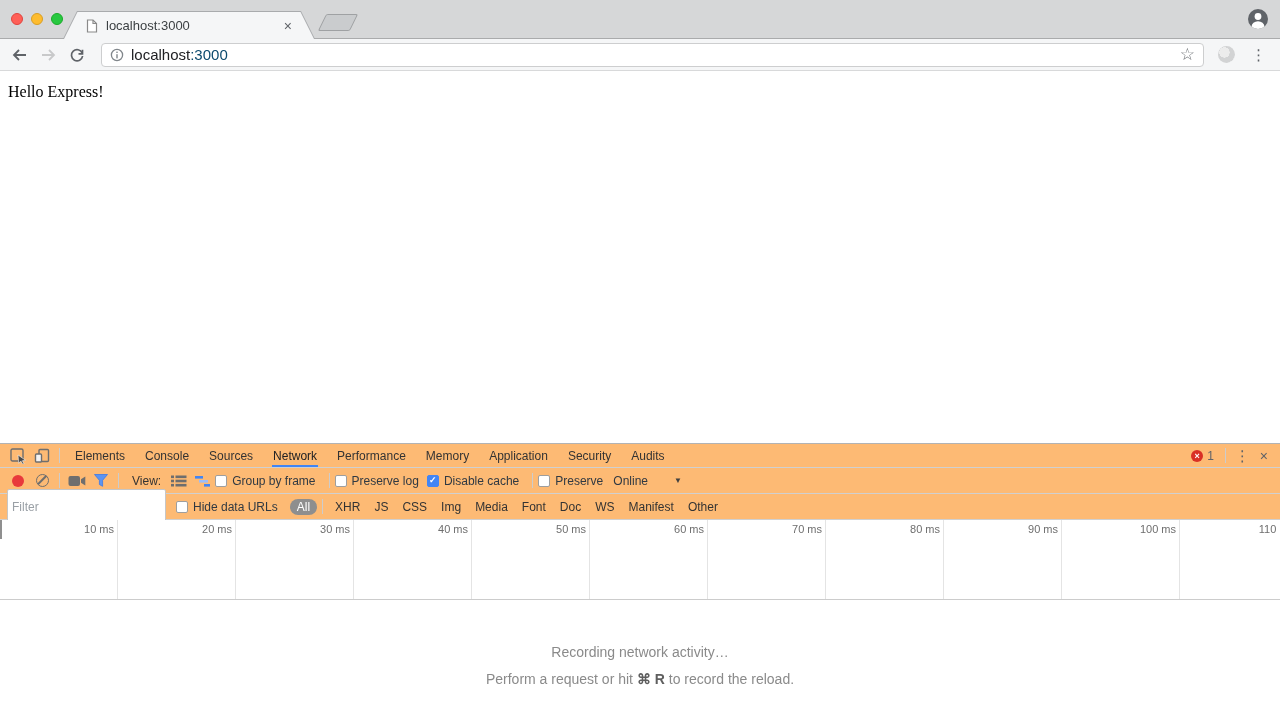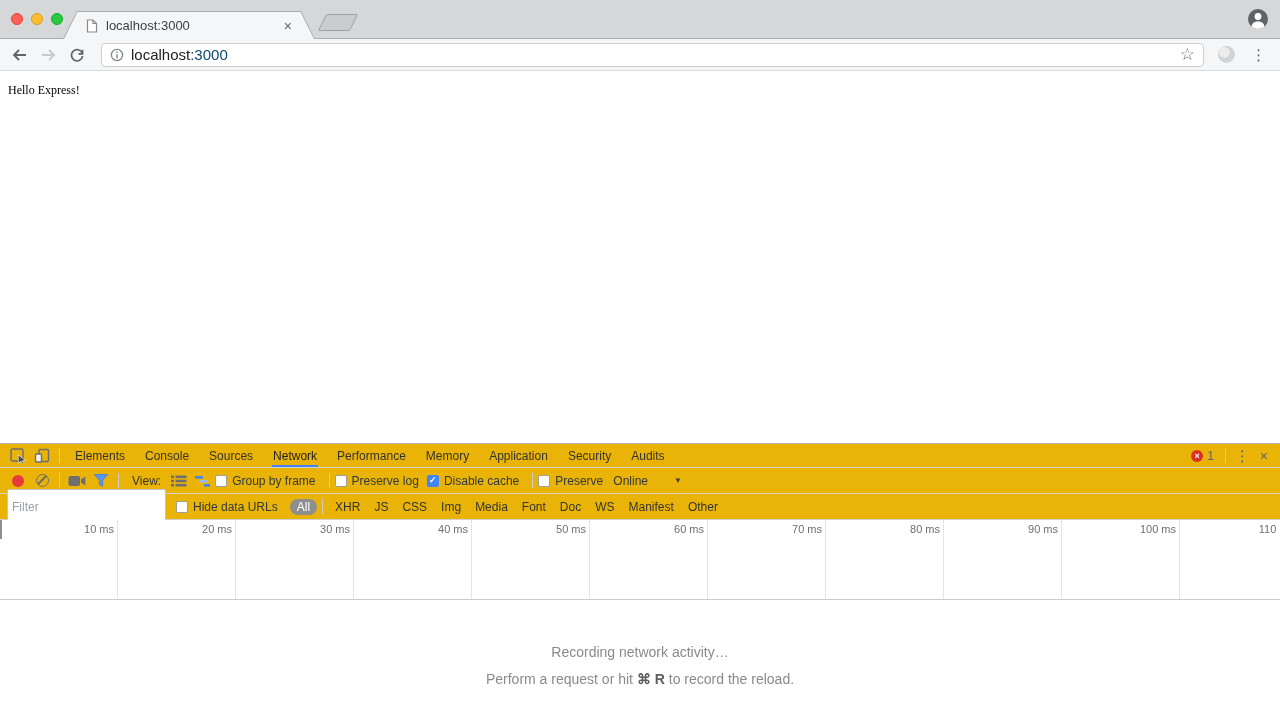--- a/index.html
+++ b/index.html
@@ -38,25 +38,25 @@
   .url-text { font-size:15px; margin-left:7px; flex:1; }
   .url-host { color:#202124; }
   .url-port { color:#0c4a6e; }
   .star { font-size:17px; color:#707478; line-height:17px; }
   .ext-icon { width:17px; height:17px; border-radius:50%; margin:0 12px 0 14px;
     background:radial-gradient(circle at 38% 38%, #ececec 0 34%, #d2d3d4 35% 72%, #e3e4e5 73%); }
   .kebab { font-size:15px; color:#5f6368; letter-spacing:0; line-height:15px; padding:0 4px; }
 
   
   .page { height:372px; background:#fff; padding:12px 8px; }
-  .page-text { font-family:"Liberation Serif", serif; font-size:12px; color:#000; }
+  .page-text { font-family:"Liberation Serif", serif; font-size:16px; color:#000; }
 
   
   .devtools { height:281px; background:#fff; border-top:1px solid #b2b3b4; display:flex; flex-direction:column; font-size:12px; color:#303942; }
-  .dt-row { background:#eab308; border-bottom:1px solid #d0d0d0; display:flex; align-items:center; flex-shrink:0; }
+  .dt-row { background:#fdba74; border-bottom:1px solid #d0d0d0; display:flex; align-items:center; flex-shrink:0; }
   .dt-tabbar { height:24px; padding:0 6px; }
   .dt-toolbar { height:26px; padding:0 6px; }
   .dt-filterbar { height:26px; padding:0 7px; }
   .dt-sep { width:1px; height:15px; background:#ccc; margin:0 5px; flex-shrink:0; }
   .dt-iconbtn { display:flex; align-items:center; justify-content:center; width:24px; height:22px; flex-shrink:0; }
 
   .dt-tabs { display:flex; height:100%; }
   .dt-tab { padding:0 10px; display:flex; align-items:center; color:#333; position:relative; white-space:nowrap; }
   .dt-tab.active { color:#202124; }
   .dt-tab.active::after { content:""; position:absolute; left:9px; right:9px; bottom:0; height:2px; background:#4285f4; }

